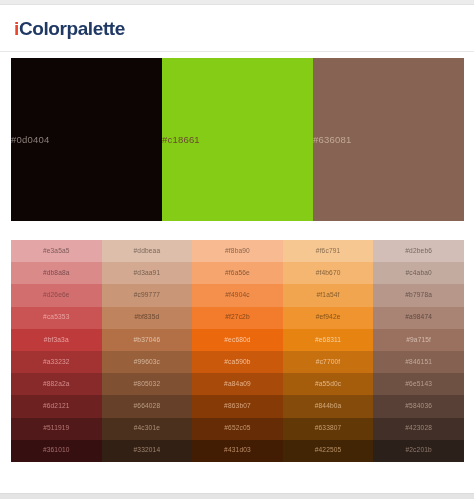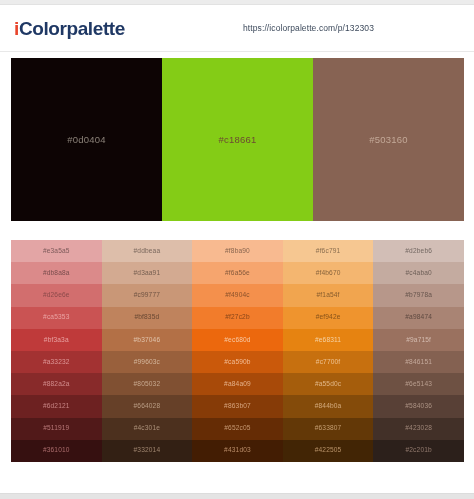--- a/index.html
+++ b/index.html
@@ -62,21 +62,21 @@
   .main-swatches {
     flex: none;
     margin: 6px 10px 0 11px;
     height: 163px;
     display: flex;
   }
   .main-sw {
     flex: 1 1 0;
     display: flex;
     align-items: center;
-    justify-content: center;
+    justify-content: flex-start;
     min-width: 0;
   }
   .main-sw .lbl {
     font-size: 9.5px;
     letter-spacing: 0.2px;
     white-space: nowrap;
   }
 
   
   .mid-gap {
@@ -123,32 +123,31 @@
 <body>
 
 <div id="page">
 
   <div class="top-strip"></div>
 
   <div class="header">
     <div class="logo">
       <span class="logo-i">i</span><span class="logo-rest">Colorpalette</span>
     </div>
-    <div class="url">https://icolorpalette.com/p/132303</div>
   </div>
 
   <div class="main-swatches">
       <div class="main-sw" style="background: rgb(13, 4, 4);">
         <span class="lbl" style="color: rgb(138, 129, 120);">#0d0404</span>
       </div>
       <div class="main-sw" style="background: #84cc16;">
         <span class="lbl" style="color: rgb(109, 74, 51);">#c18661</span>
       </div>
       <div class="main-sw" style="background: rgb(135, 99, 83);">
-        <span class="lbl" style="color: rgb(195, 169, 152);">#503160</span>
+        <span class="lbl" style="color: rgb(195, 169, 152);">#636081</span>
       </div>
     </div>
 
   <div class="mid-gap"></div>
 
   <div class="grid-wrap">
       <div class="grid-row">
         <div class="grid-cell" style="background: rgb(227, 165, 165);">
           <span class="lbl" style="color: rgb(125, 90, 90);">#e3a5a5</span>
         </div>

